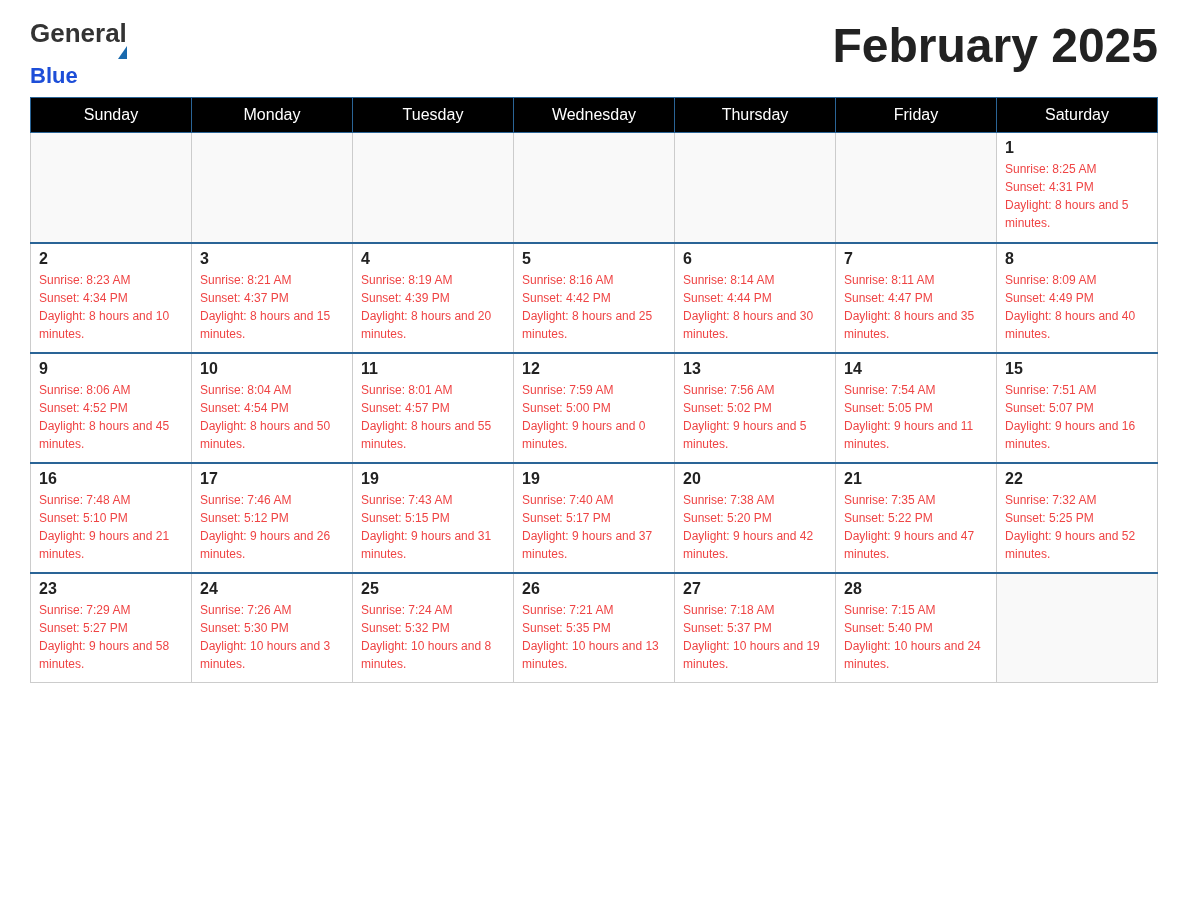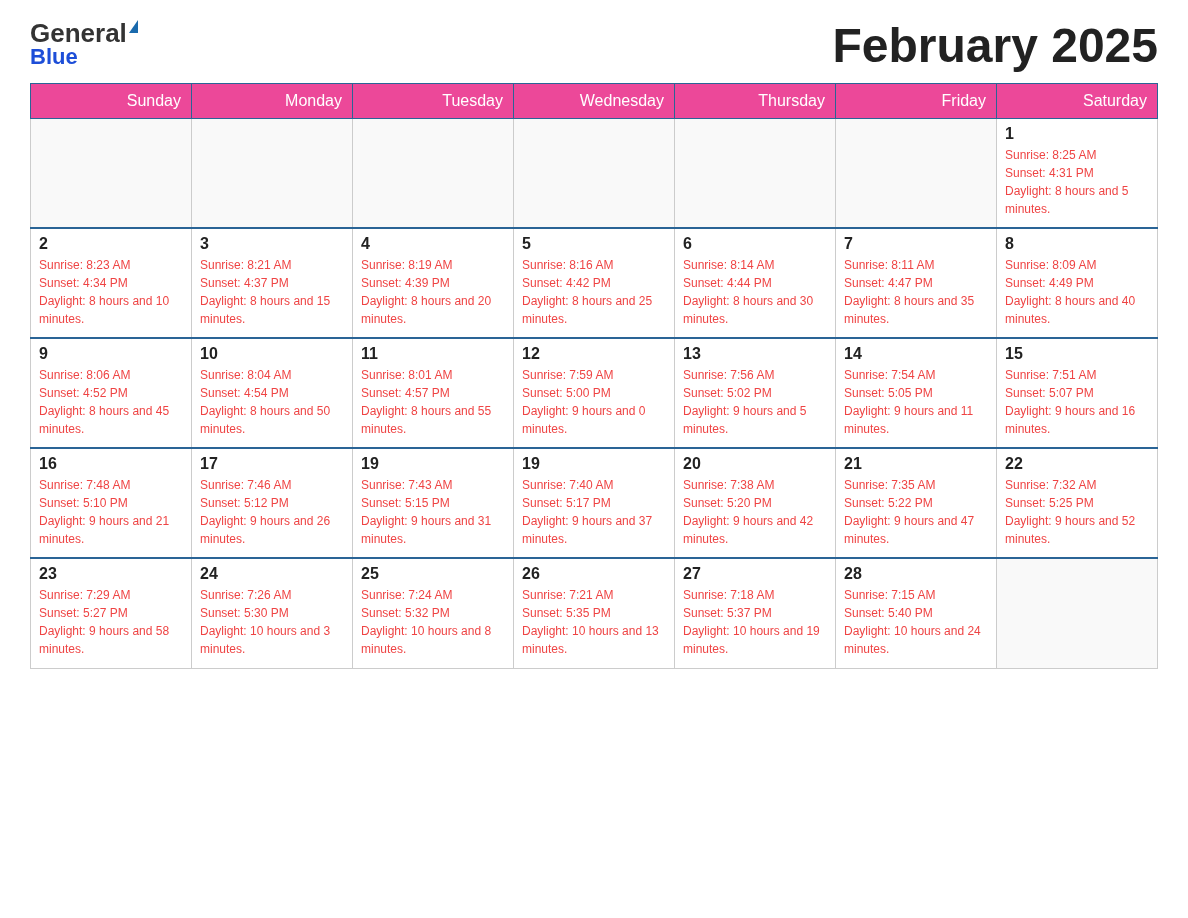--- a/index.html
+++ b/index.html
@@ -27,21 +27,22 @@
       line-height: 1;
     }
     .logo-text-blue {
       font-size: 22px;
       font-weight: bold;
       color: #1d4ed8;
       line-height: 1;
     }
     .logo-line {
       display: flex;
-      align-items: flex-start;
+      align-items: flex-end;
+      flex-direction: column;
     }
     .title-block {
       text-align: right;
     }
     .calendar-title {
       font-size: 48px;
       font-weight: bold;
       color: #222;
       line-height: 1.1;
     }
@@ -49,26 +50,26 @@
       font-size: 20px;
       color: #444;
       margin-top: 4px;
     }
     .calendar {
       width: 100%;
       border-collapse: collapse;
       margin-top: 10px;
     }
     .calendar th {
-      background-color: #ec4899;
+      background-color: #000000;
       color: #fff;
       font-size: 16px;
       font-weight: normal;
       padding: 8px 10px;
-      text-align: right;
+      text-align: center;
       border: 1px solid #2a6496;
     }
     .calendar td {
       border: 1px solid #ccc;
       vertical-align: top;
       padding: 6px 8px;
       width: 14.28%;
       min-height: 110px;
       height: 110px;
     }

